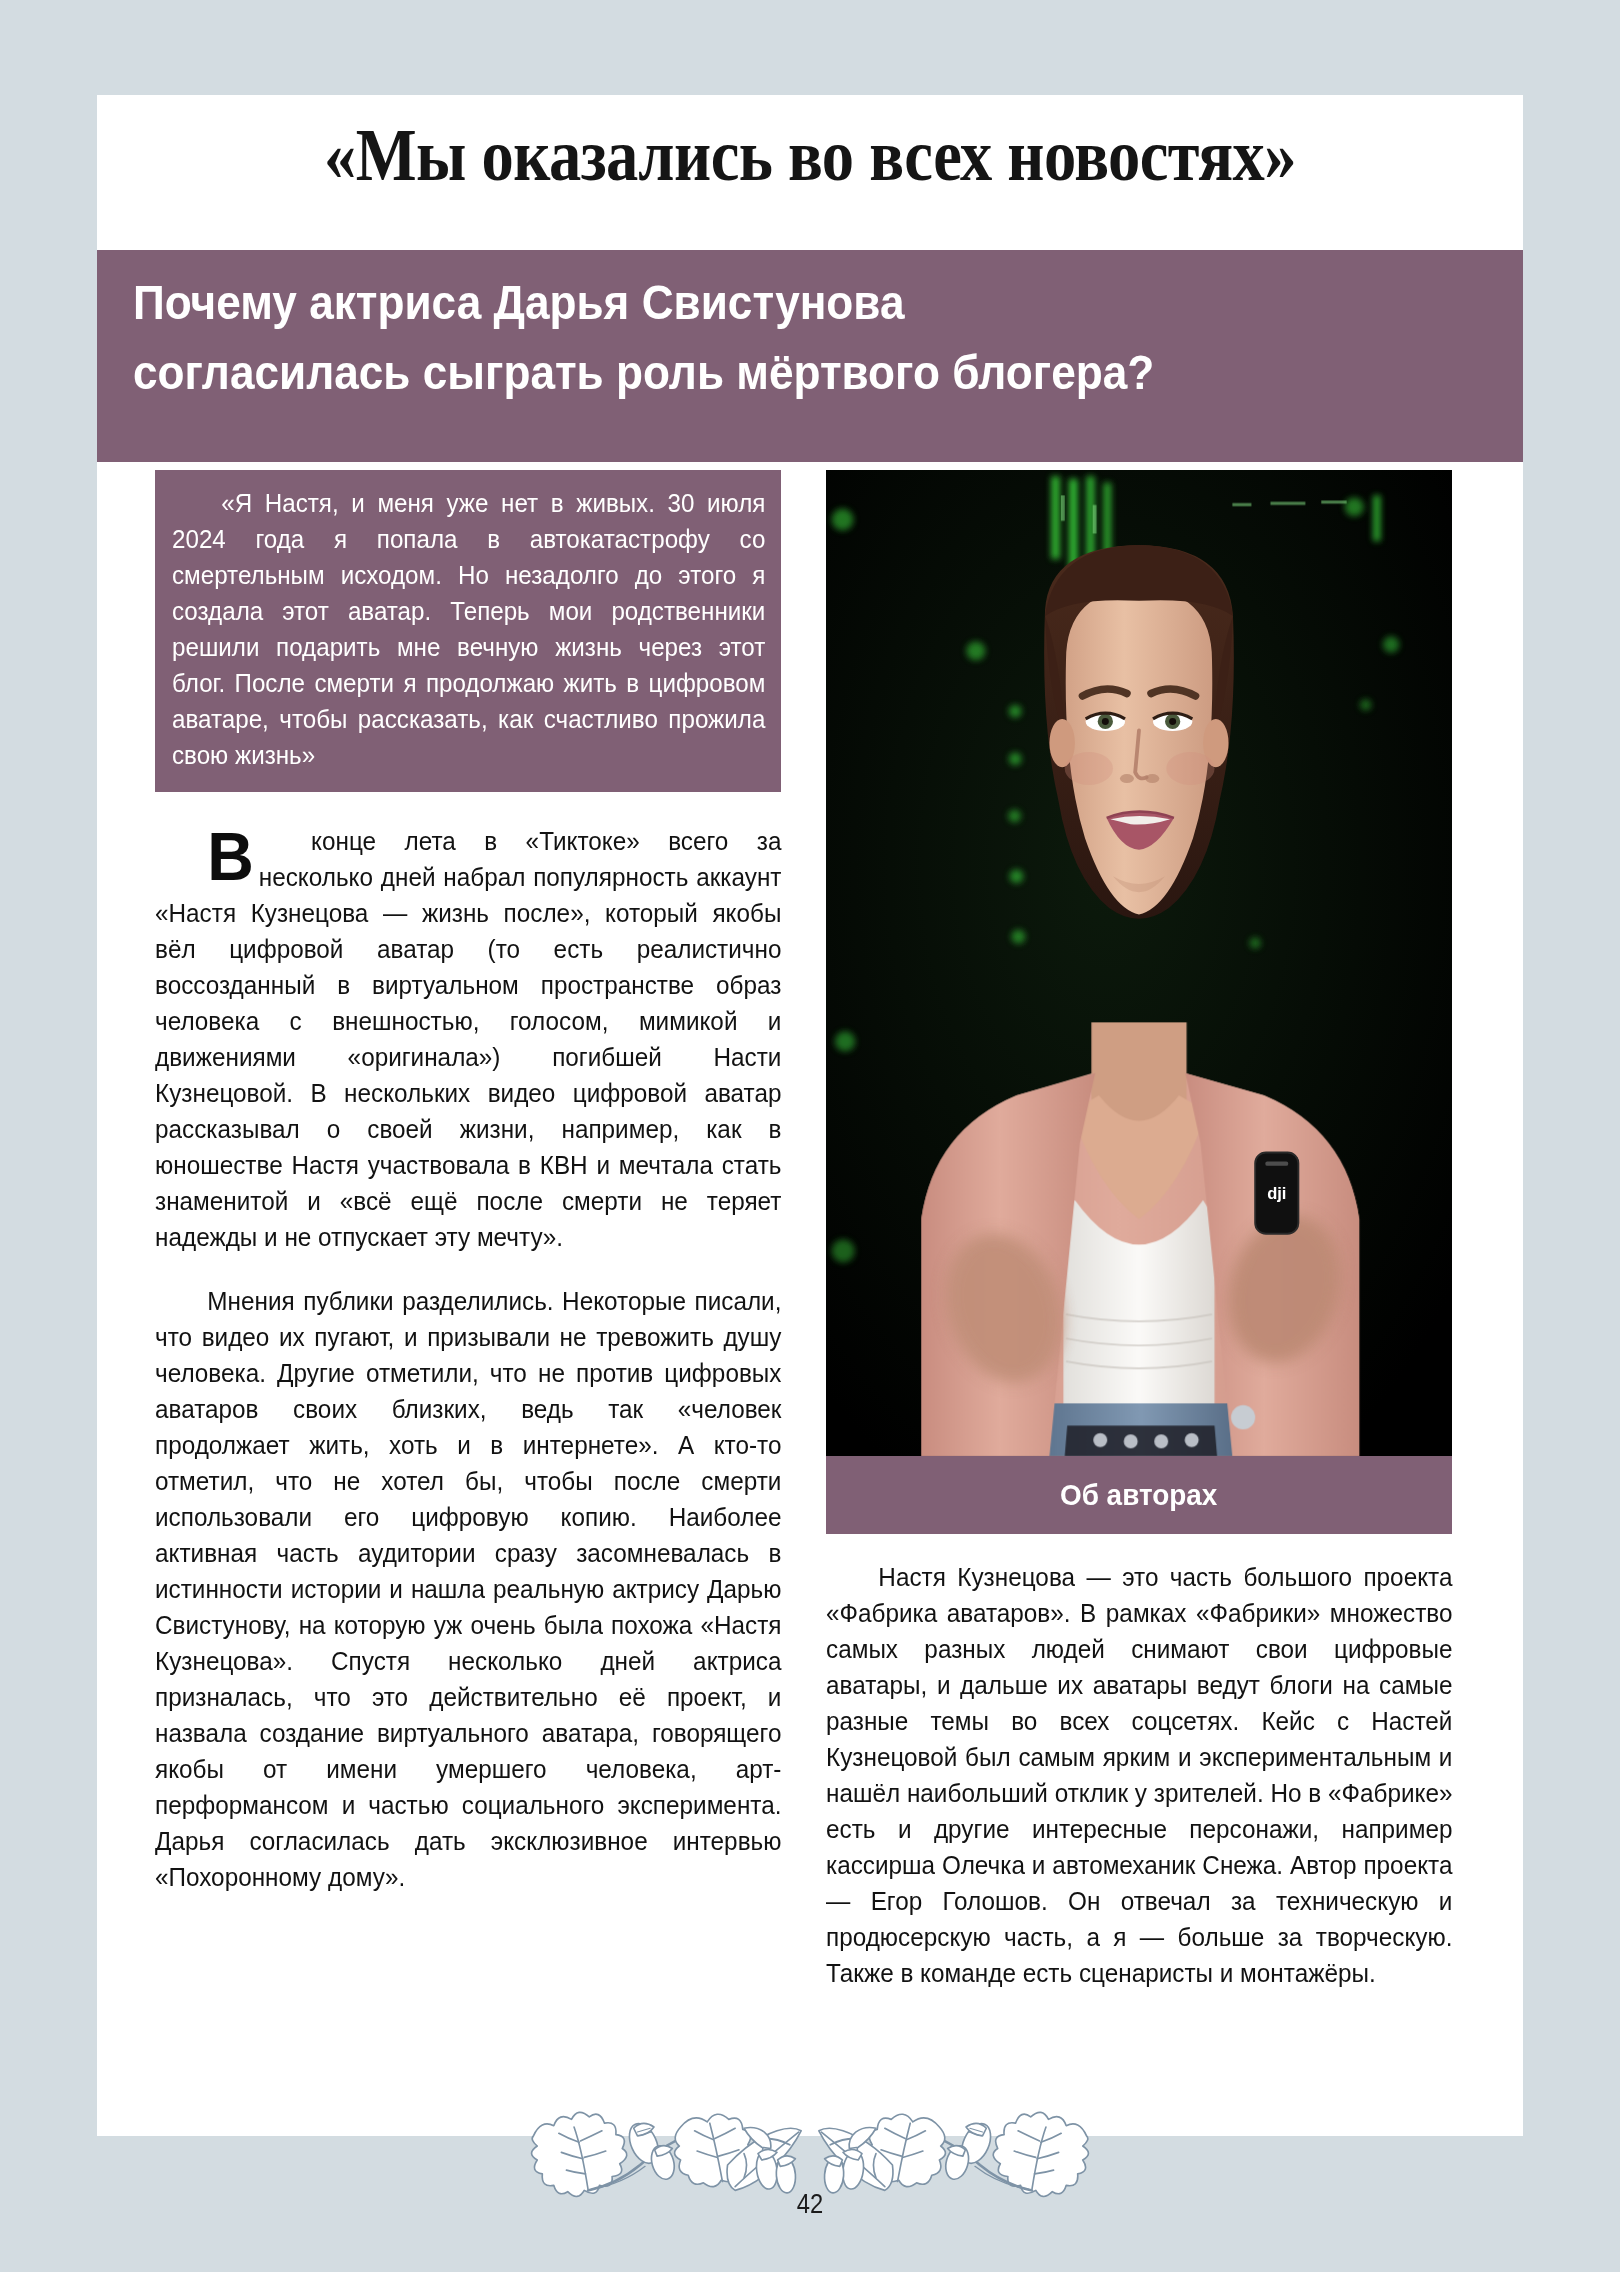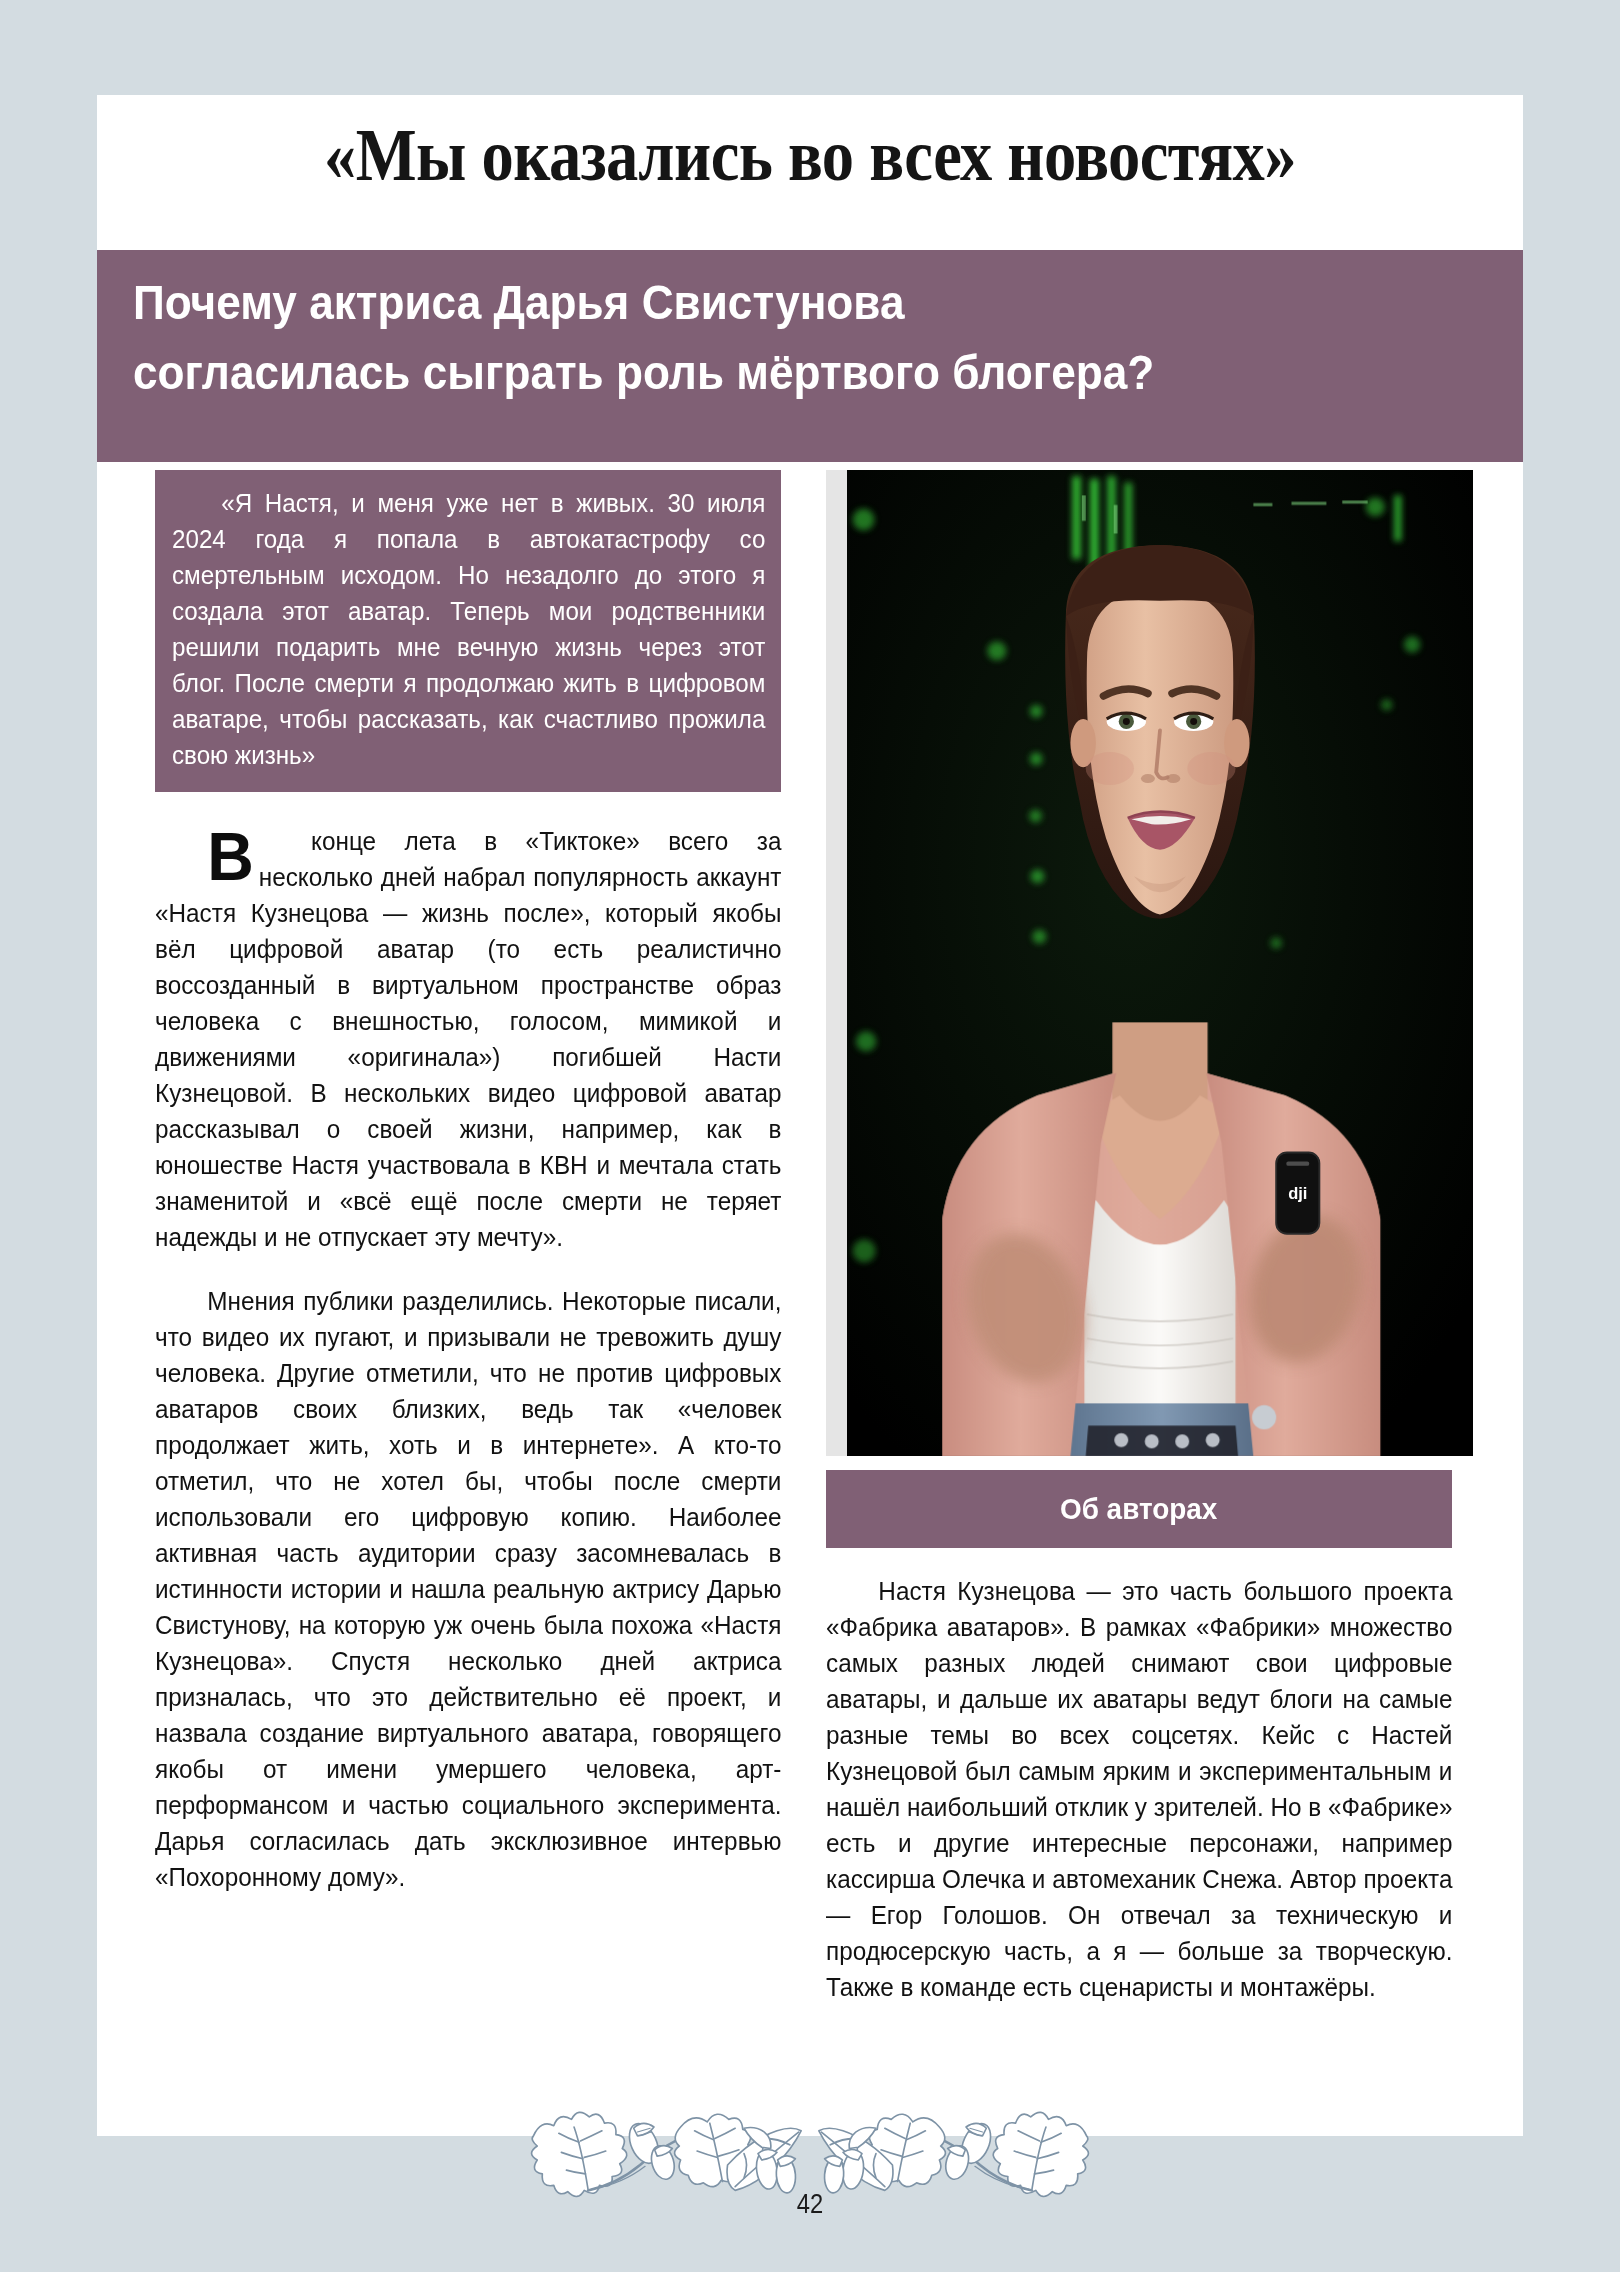--- a/index.html
+++ b/index.html
@@ -129,30 +129,28 @@
     color: #0d0d0d;
   }
 
   
   .photo-frame {
     position: relative;
     width: 626px;
     height: 986px;
     background: #e5e5e5;
     overflow: hidden;
-    padding-left: 21px;
   }
   .photo-svg { display: block; width: 626px; height: 986px; }
 
   
   .authors-band {
     width: 626px;
     height: 78px;
     background: #806075;
-    margin-top: 14px;
     display: flex;
     align-items: center;
     justify-content: center;
   }
   .authors-band-label {
     font-family: "Liberation Sans Narrow", "Liberation Sans", sans-serif;
     font-weight: 700;
     font-size: 30px;
     color: #ffffff;
     transform: scaleX(0.93);

